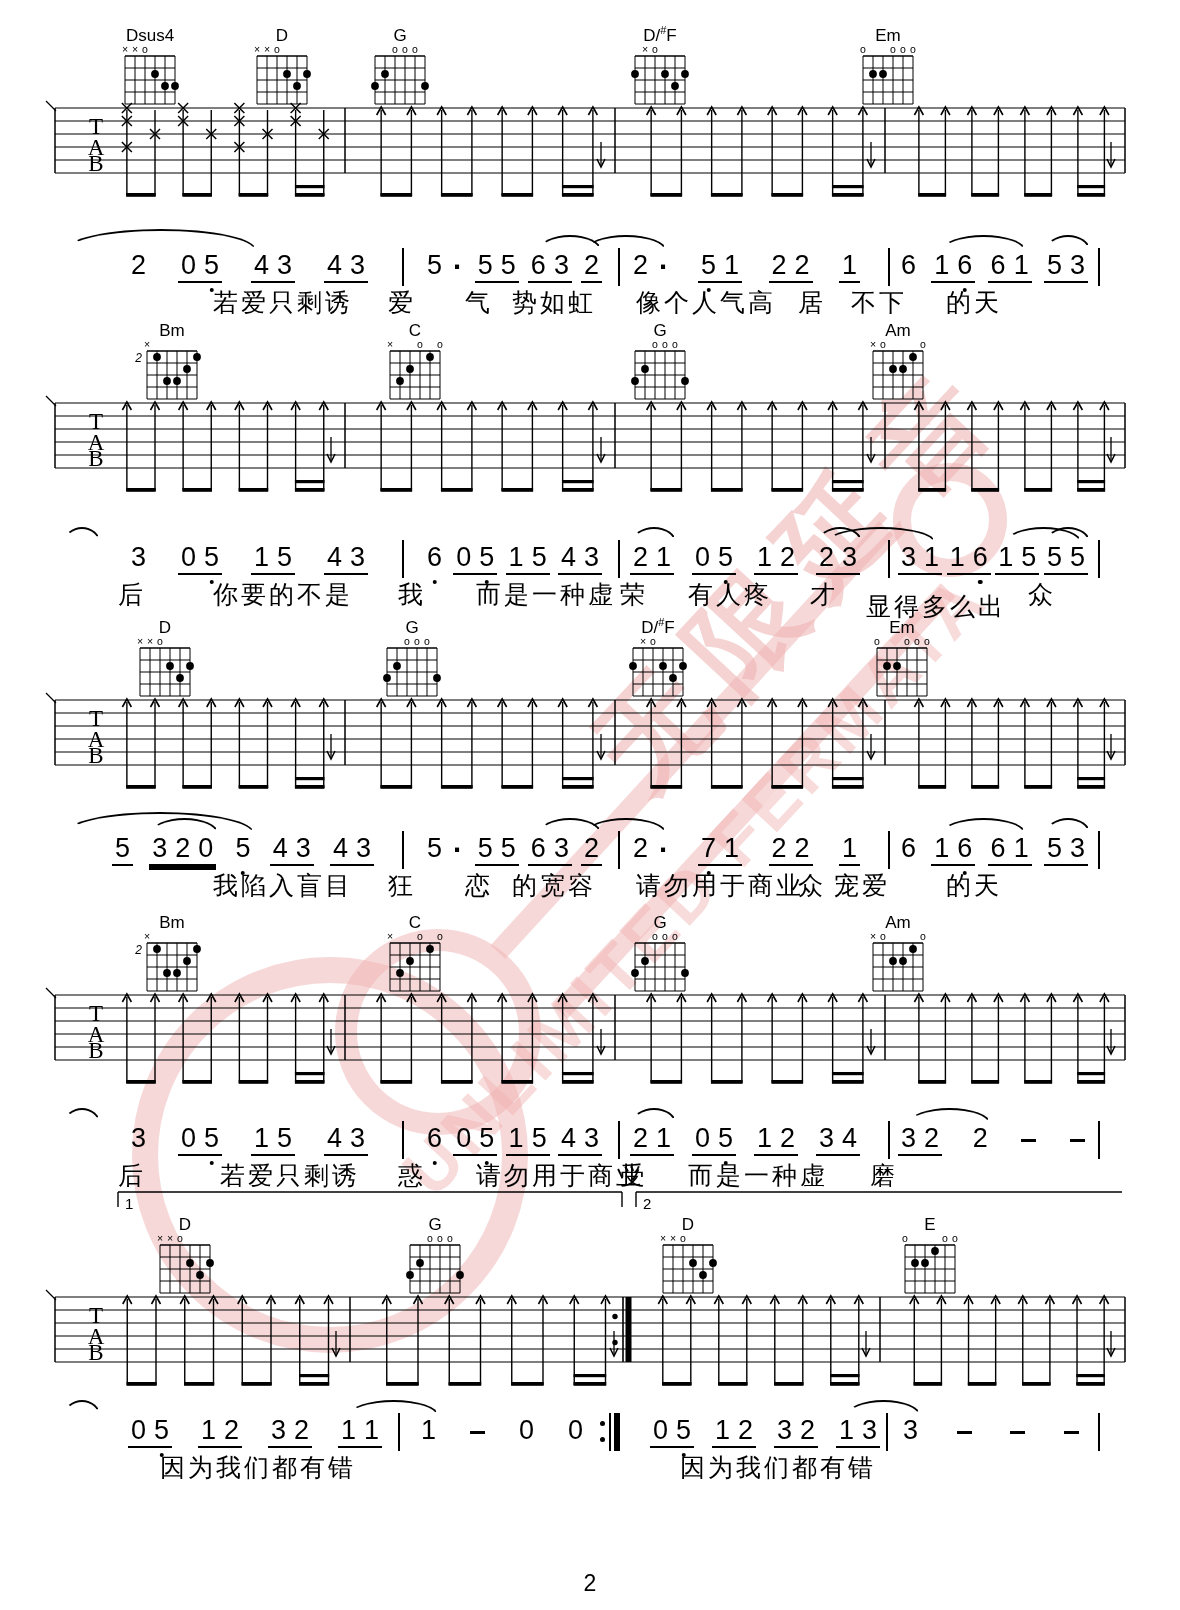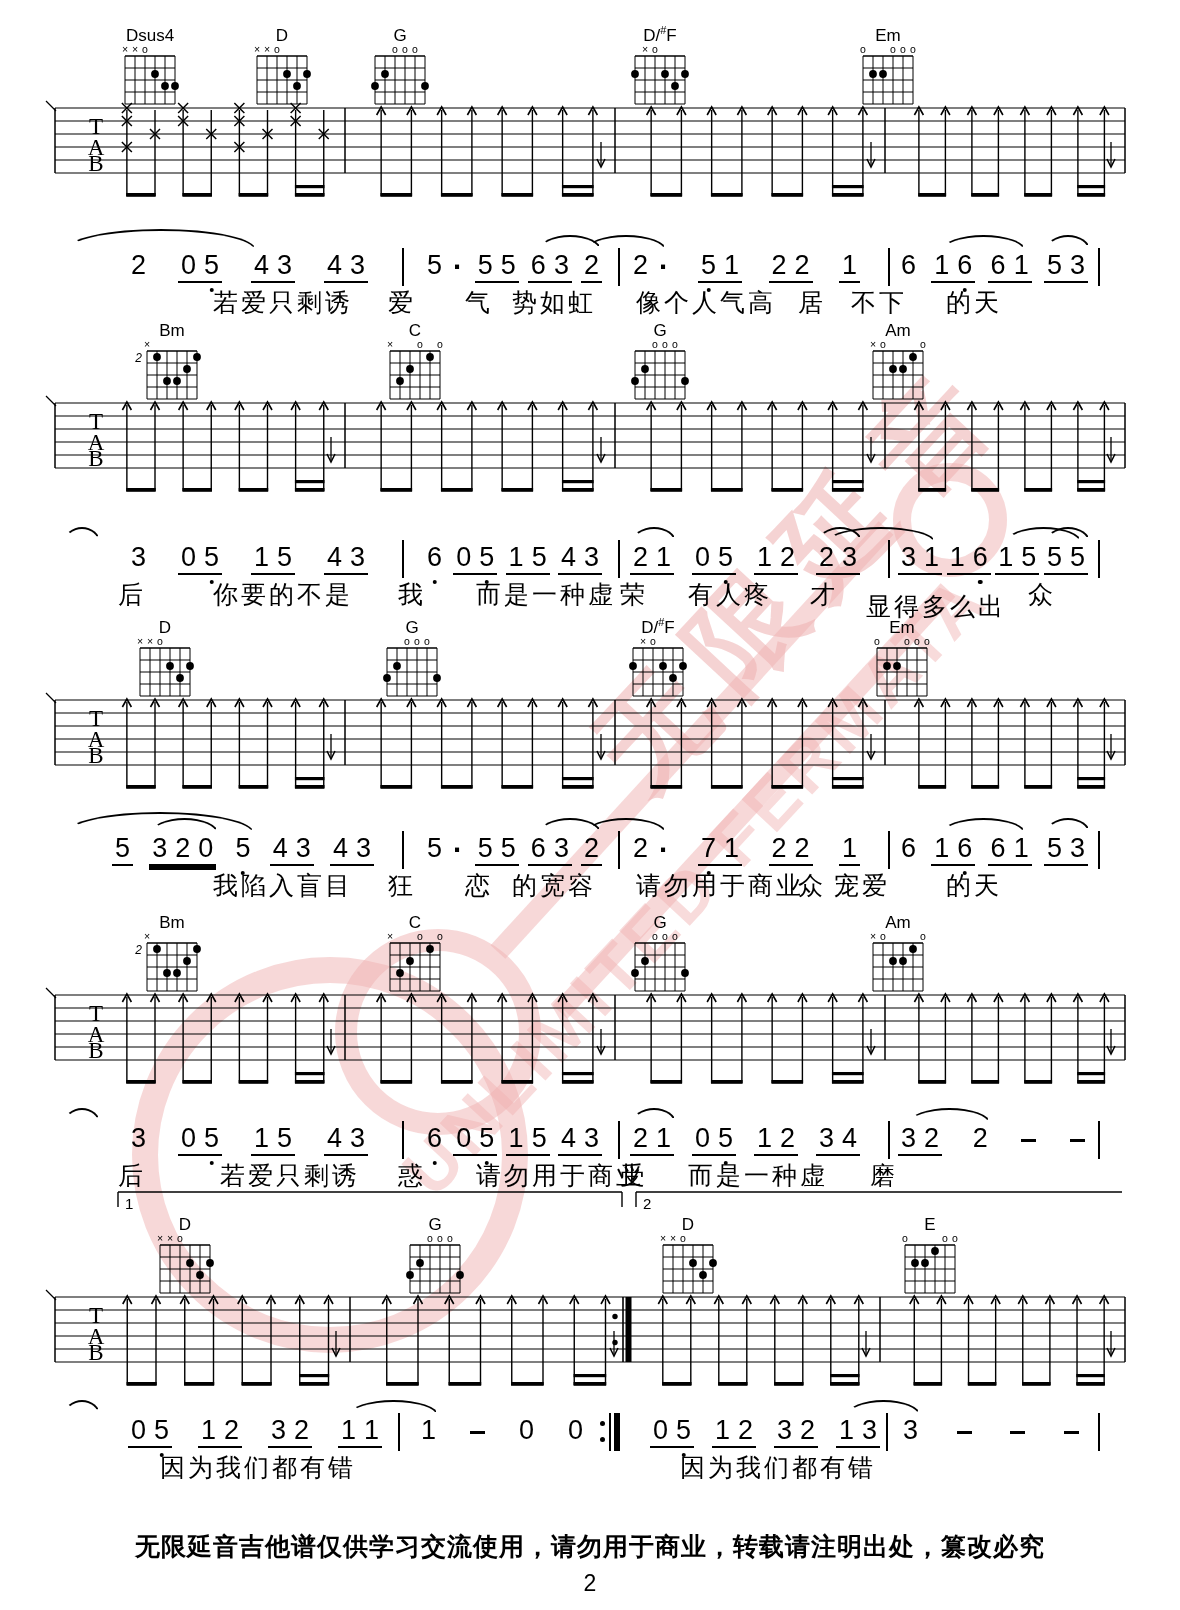--- a/index.html
+++ b/index.html
@@ -43,21 +43,20 @@
   <div id="wm-en">UNLIMITED FERMATA</div>
   <svg id="guitar-logo" width="1180" height="1610" viewBox="0 0 1180 1610">
     <g fill="none" stroke="rgba(240,178,178,0.5)">
       <circle cx="330" cy="1155" r="185" stroke-width="26"></circle>
       <circle cx="438" cy="1032" r="92" stroke-width="22"></circle>
       <line x1="498" y1="952" x2="886" y2="528" stroke-width="20"></line>
       <line x1="560" y1="1012" x2="948" y2="590" stroke-width="20"></line>
       <circle cx="950" cy="520" r="48" stroke-width="18"></circle>
     </g>
   </svg>
-  <div id="footer">无限延音吉他谱仅供学习交流使用，请勿用于商业，转载请注明出处，篡改必究</div>
   <div id="pagenum">2</div>
 <svg width="1180" height="222" class="sys" style="top:-7px">
       <line x1="46" y1="108" x2="56" y2="118" stroke="#000" stroke-width="1.3"></line>
       <line x1="55" y1="115" x2="1125" y2="115" stroke="#000" stroke-width="1.2"></line>
       <line x1="55" y1="128" x2="1125" y2="128" stroke="#000" stroke-width="1.2"></line>
       <line x1="55" y1="141" x2="1125" y2="141" stroke="#000" stroke-width="1.2"></line>
       <line x1="55" y1="154" x2="1125" y2="154" stroke="#000" stroke-width="1.2"></line>
       <line x1="55" y1="167" x2="1125" y2="167" stroke="#000" stroke-width="1.2"></line>
       <line x1="55" y1="180" x2="1125" y2="180" stroke="#000" stroke-width="1.2"></line>
       <text x="96" y="141" font-size="23" font-family="&quot;Liberation Serif&quot;,serif" text-anchor="middle">T</text>

